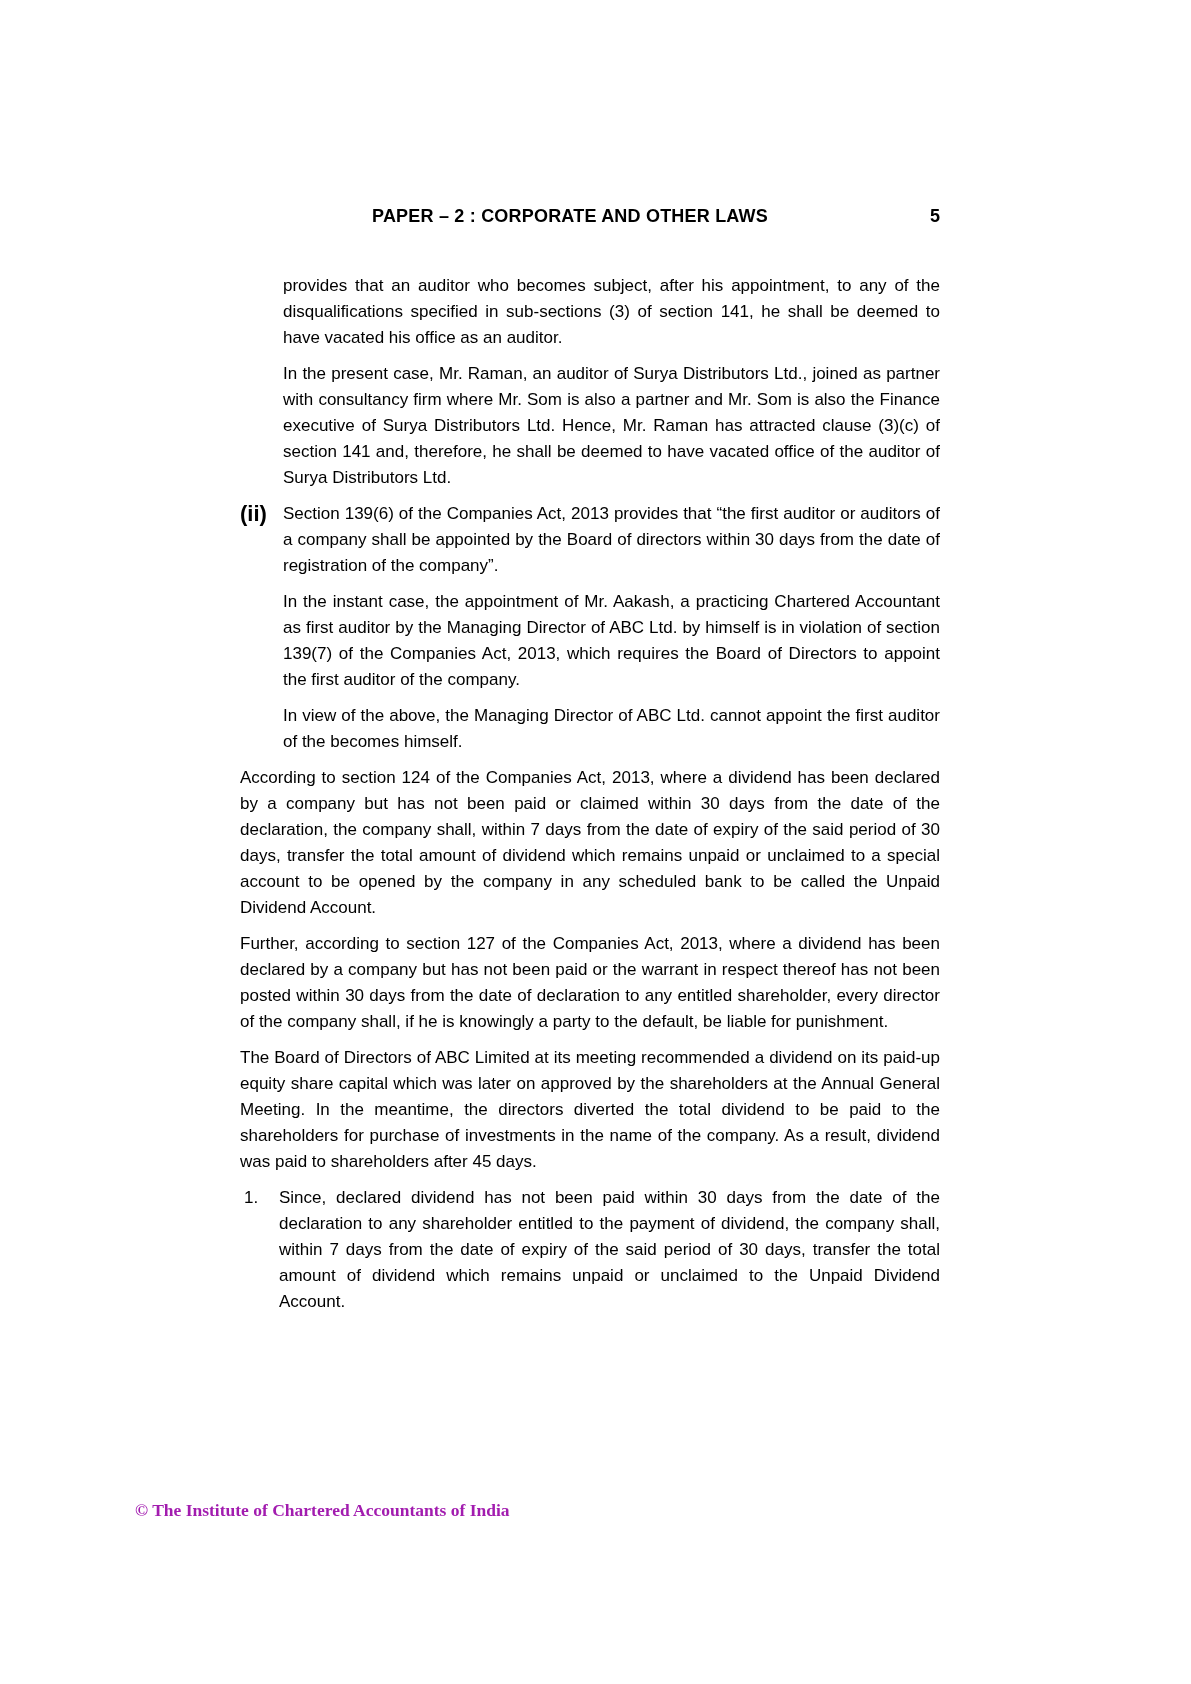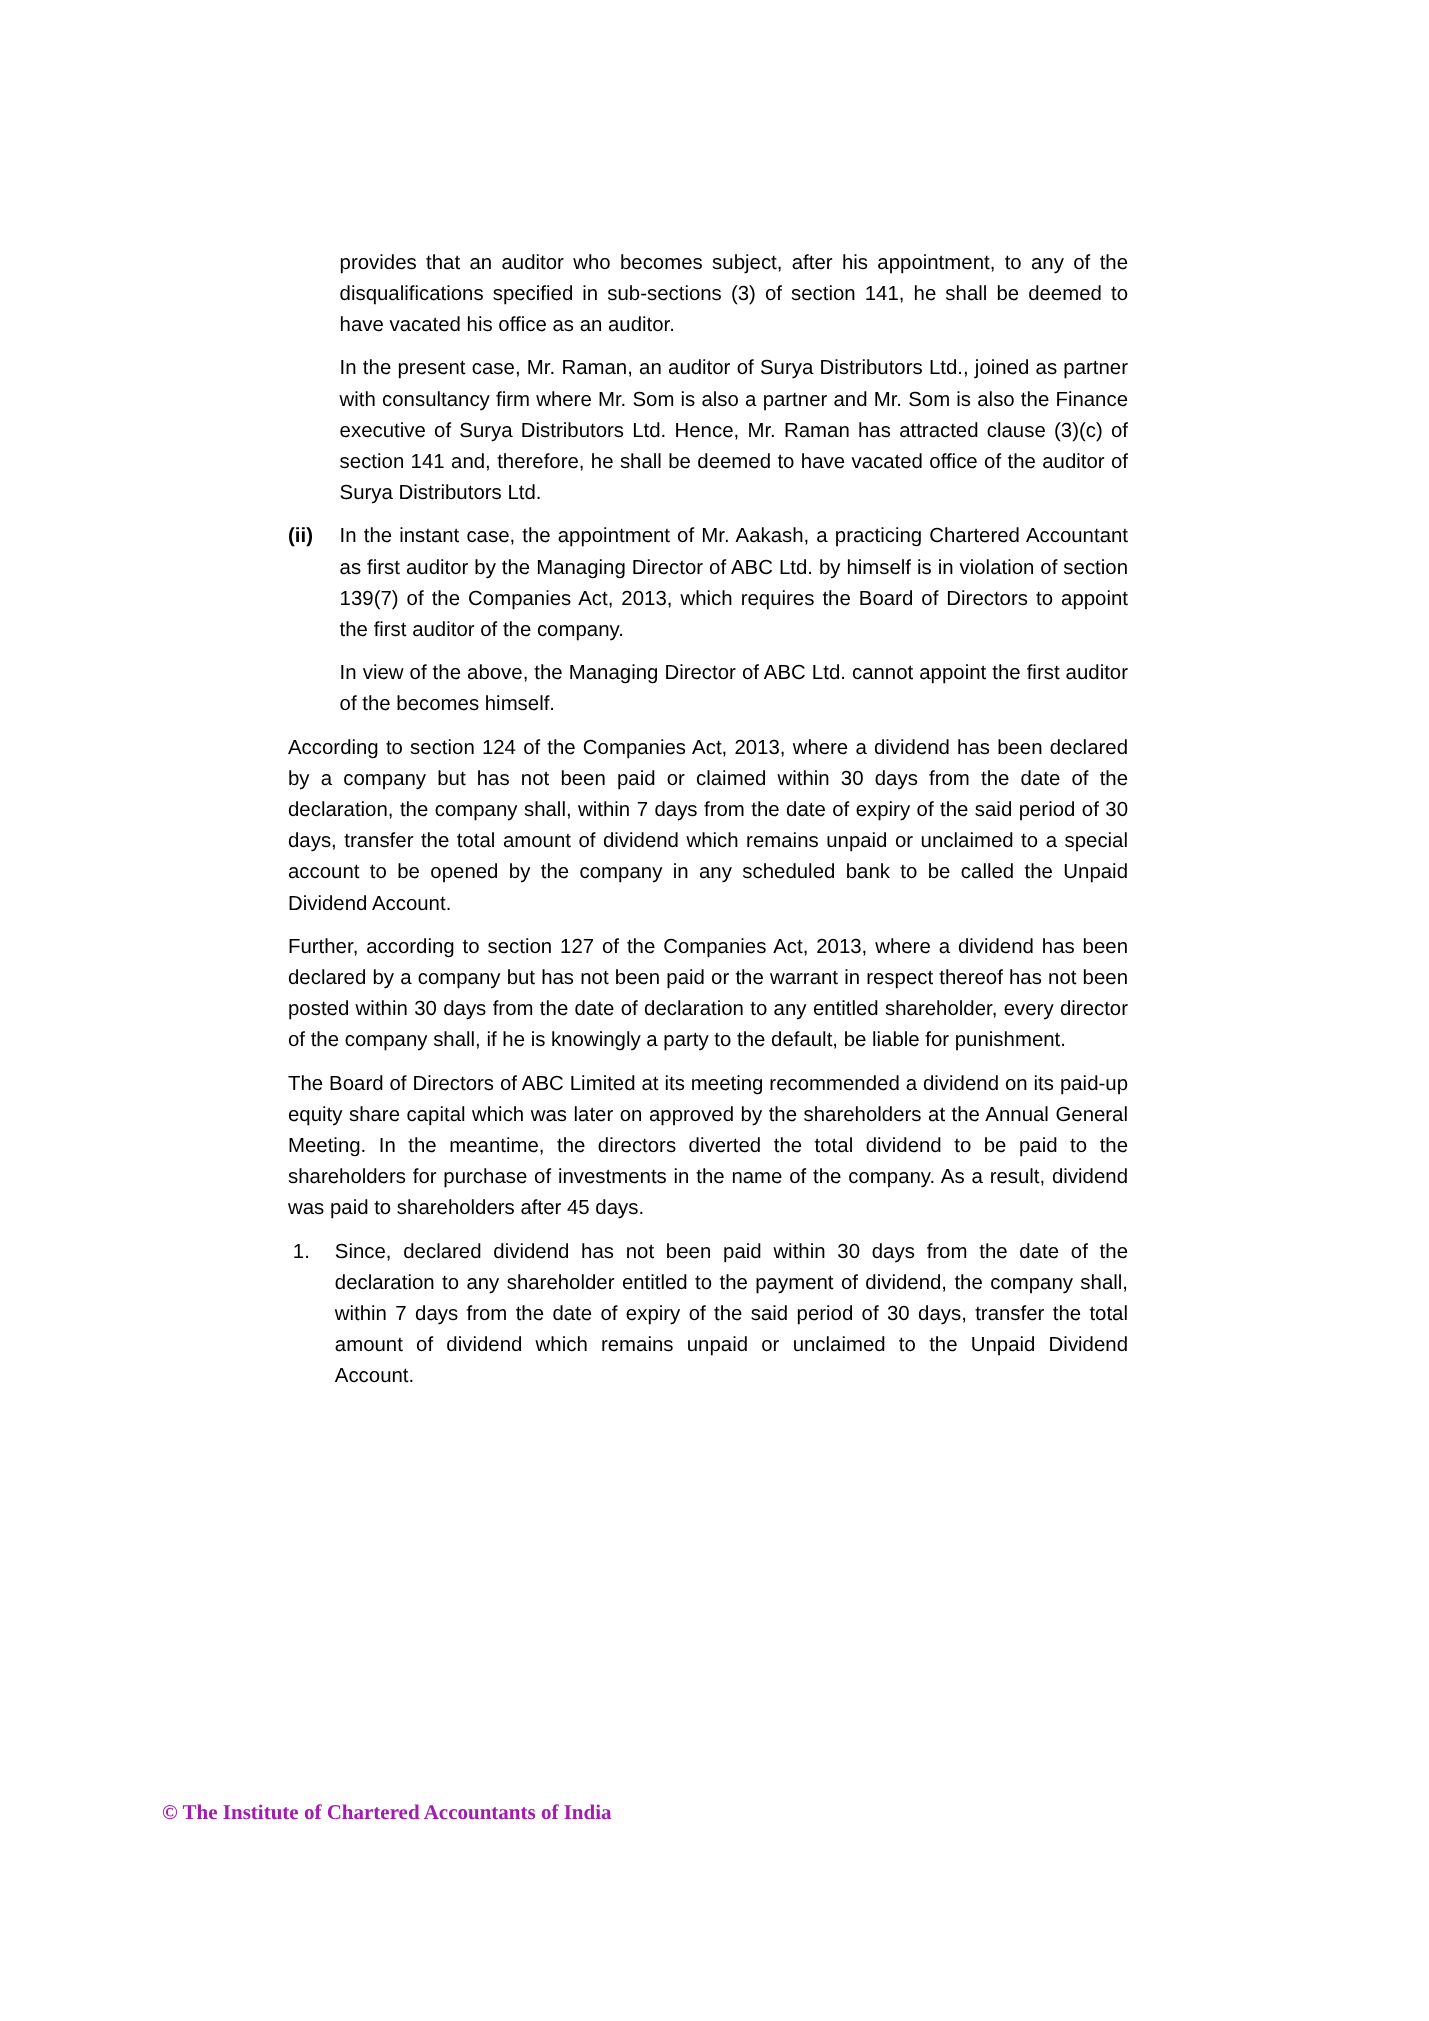--- a/index.html
+++ b/index.html
@@ -43,21 +43,21 @@
     font-size: 17px;
     line-height: 26px;
     text-align: justify;
     margin: 0 0 10px 0;
   }
   .intro { margin-left: 43px; }
   .item { display: flex; }
   .item-label {
     flex: 0 0 43px;
     font-weight: bold;
-    font-size: 17px;
+    font-size: 22px;
     line-height: 26px;
   }
   .item-body { flex: 1; min-width: 0; }
   .sub-item { display: flex; padding-left: 4px; }
   .sub-number {
     flex: 0 0 35px;
     font-size: 17px;
     line-height: 26px;
   }
   .sub-body { flex: 1; min-width: 0; }
@@ -70,27 +70,32 @@
     font-size: 17.5px;
     color: #a21caf;
   }
 </style>
 </head>
 <body>
 
 <div class="page">
   <div class="doc-column">
 
+    <div class="doc-header">
+      <div class="doc-title">PAPER – 2 : CORPORATE AND OTHER LAWS</div>
+      <div class="page-number">5</div>
+    </div>
 
     <p class="para intro">provides that an auditor who becomes subject, after his appointment, to any of the disqualifications specified in sub-sections (3) of section 141, he shall be deemed to have vacated his office as an auditor.</p>
     <p class="para intro">In the present case, Mr. Raman, an auditor of Surya Distributors Ltd., joined as partner with consultancy firm where Mr. Som is also a partner and Mr. Som is also the Finance executive of Surya Distributors Ltd. Hence, Mr. Raman has attracted clause (3)(c) of section 141 and, therefore, he shall be deemed to have vacated office of the auditor of Surya Distributors Ltd.</p>
 
     <div class="item">
       <div class="item-label">(ii)</div>
       <div class="item-body">
+        <p class="para">Section 139(6) of the Companies Act, 2013 provides that “the first auditor or auditors of a company shall be appointed by the Board of directors within 30 days from the date of registration of the company”.</p>
         <p class="para">In the instant case, the appointment of Mr. Aakash, a practicing Chartered Accountant as first auditor by the Managing Director of ABC Ltd. by himself is in violation of section 139(7) of the Companies Act, 2013, which requires the Board of Directors to appoint the first auditor of the company.</p>
         <p class="para">In view of the above, the Managing Director of ABC Ltd. cannot appoint the first auditor of the becomes himself.</p>
       </div>
     </div>
 
     <div class="item">
       <div class="item-body">
         <p class="para">According to section 124 of the Companies Act, 2013, where a dividend has been declared by a company but has not been paid or claimed within 30 days from the date of the declaration, the company shall, within 7 days from the date of expiry of the said period of 30 days, transfer the total amount of dividend which remains unpaid or unclaimed to a special account to be opened by the company in any scheduled bank to be called the Unpaid Dividend Account.</p>
         <p class="para">Further, according to section 127 of the Companies Act, 2013, where a dividend has been declared by a company but has not been paid or the warrant in respect thereof has not been posted within 30 days from the date of declaration to any entitled shareholder, every director of the company shall, if he is knowingly a party to the default, be liable for punishment.</p>
         <p class="para">The Board of Directors of ABC Limited at its meeting recommended a dividend on its paid-up equity share capital which was later on approved by the shareholders at the Annual General Meeting. In the meantime, the directors diverted the total dividend to be paid to the shareholders for purchase of investments in the name of the company. As a result, dividend was paid to shareholders after 45 days.</p>

